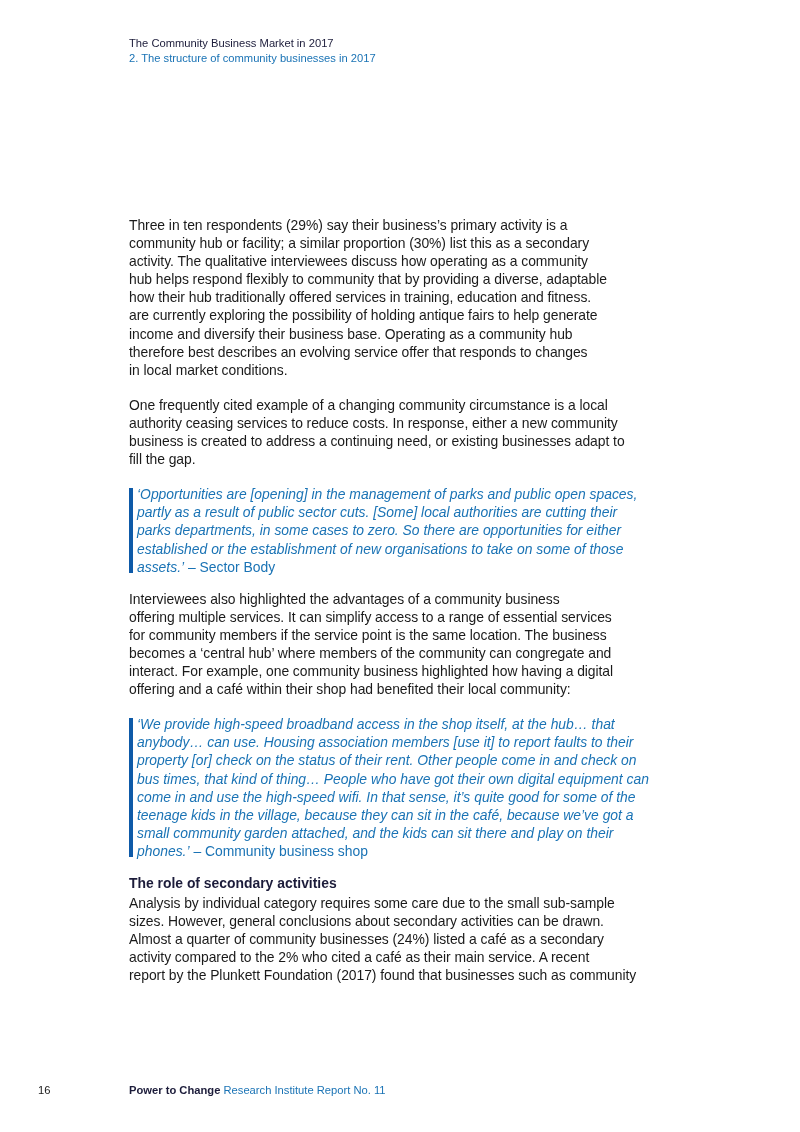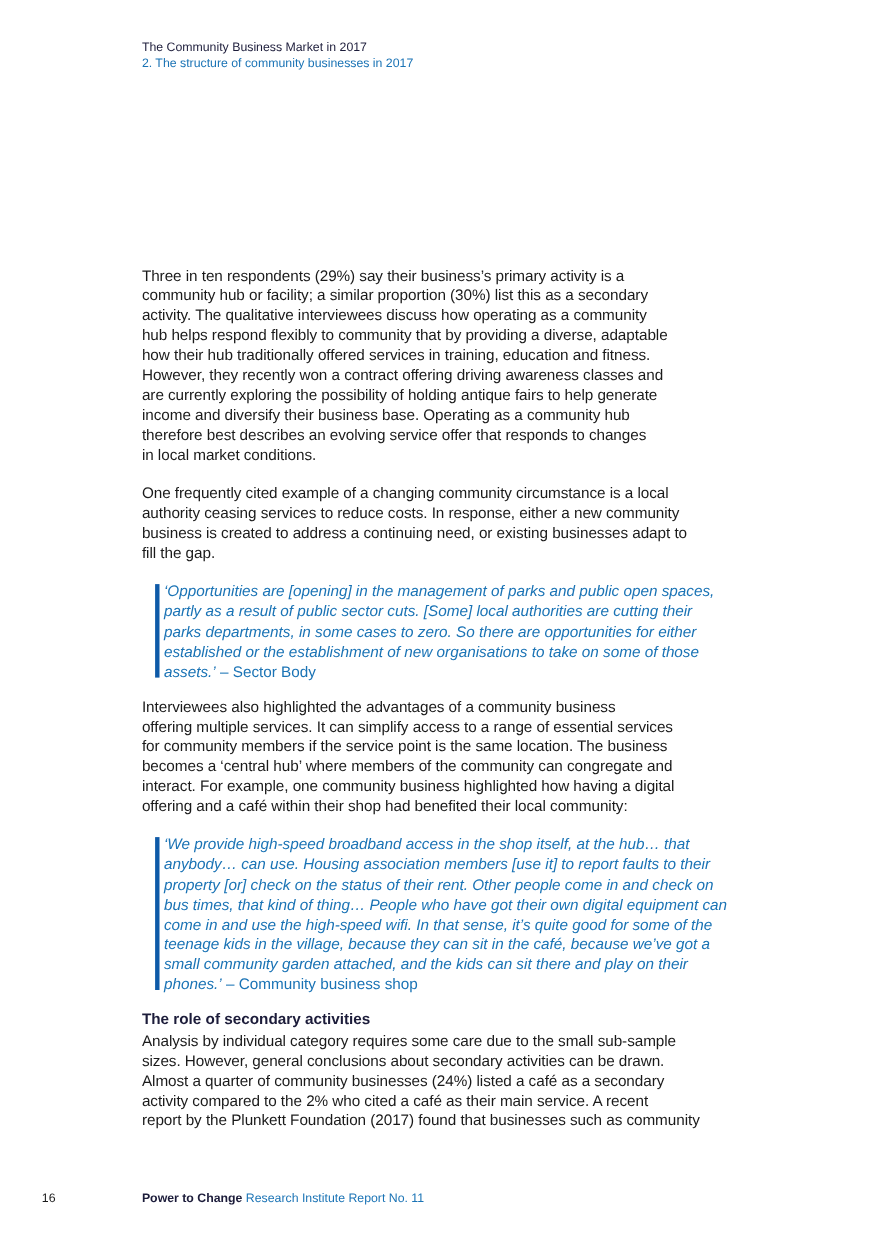--- a/index.html
+++ b/index.html
@@ -26,38 +26,38 @@
       color: #1c1c3a;
       display: block;
     }
     .running-header .section-title {
       color: #1a73b5;
       display: block;
     }
     .content {
       position: absolute;
       left: 129px;
-      top: 241px;
+      top: 216px;
       width: 535px;
     }
     .para {
       font-size: 13.9px;
       line-height: 18.1px;
       margin: 0 0 17px 0;
       color: #1a1a1a;
       letter-spacing: -0.05px;
     }
     .para .line {
       display: block;
       white-space: nowrap;
     }
     .quote {
       position: relative;
       padding-left: 8px;
-      margin: 0 0 14px 12px;
+      margin: 0 0 14px 0;
       font-size: 13.9px;
       line-height: 18.1px;
       color: #1a73b5;
     }
     .quote .bar {
       position: absolute;
       left: 0;
       top: 3px;
       bottom: 3px;
       width: 4px;
@@ -116,21 +116,20 @@
 </div>
 
 <div class="content">
 
   <div class="para">
     <span class="line">Three in ten respondents (29%) say their business’s primary activity is a</span>
     <span class="line">community hub or facility; a similar proportion (30%) list this as a secondary</span>
     <span class="line">activity. The qualitative interviewees discuss how operating as a community</span>
     <span class="line">hub helps respond flexibly to community that by providing a diverse, adaptable</span>
     <span class="line">how their hub traditionally offered services in training, education and fitness.</span>
-    <span class="line">However, they recently won a contract offering driving awareness classes and</span>
     <span class="line">are currently exploring the possibility of holding antique fairs to help generate</span>
     <span class="line">income and diversify their business base. Operating as a community hub</span>
     <span class="line">therefore best describes an evolving service offer that responds to changes</span>
     <span class="line">in local market conditions.</span>
   </div>
 
   <div class="para">
     <span class="line">One frequently cited example of a changing community circumstance is a local</span>
     <span class="line">authority ceasing services to reduce costs. In response, either a new community</span>
     <span class="line">business is created to address a continuing need, or existing businesses adapt to</span>

